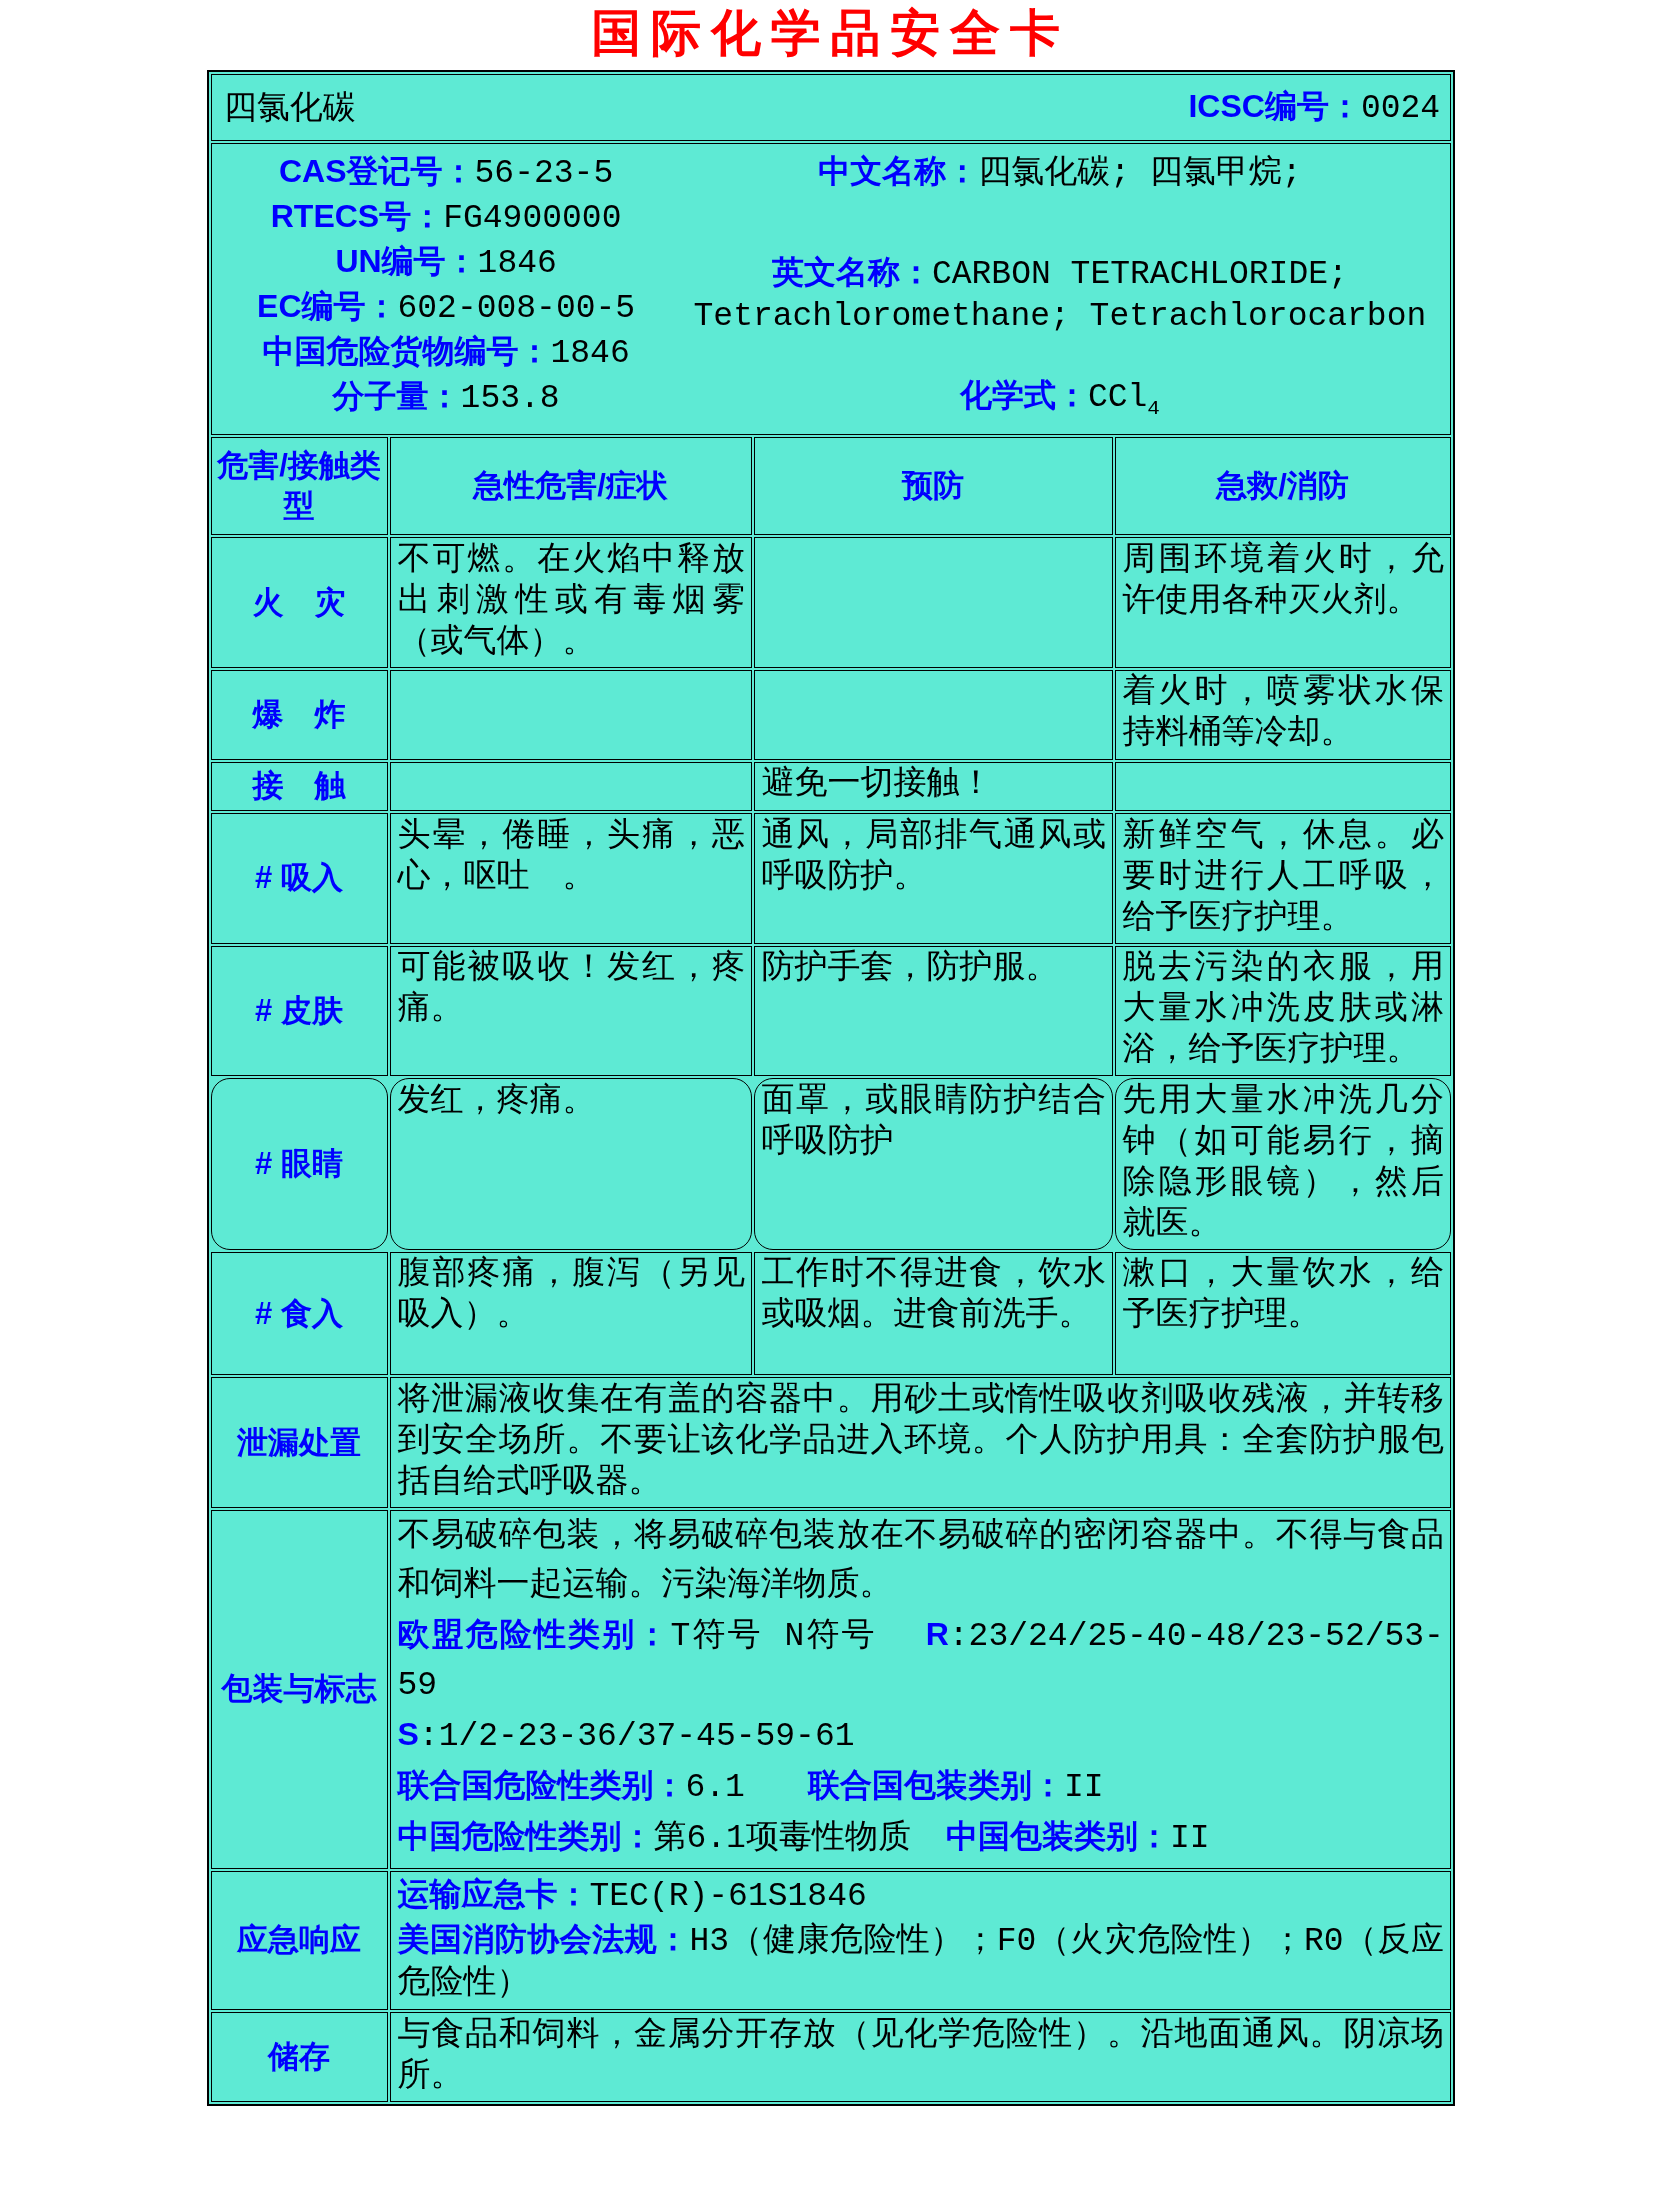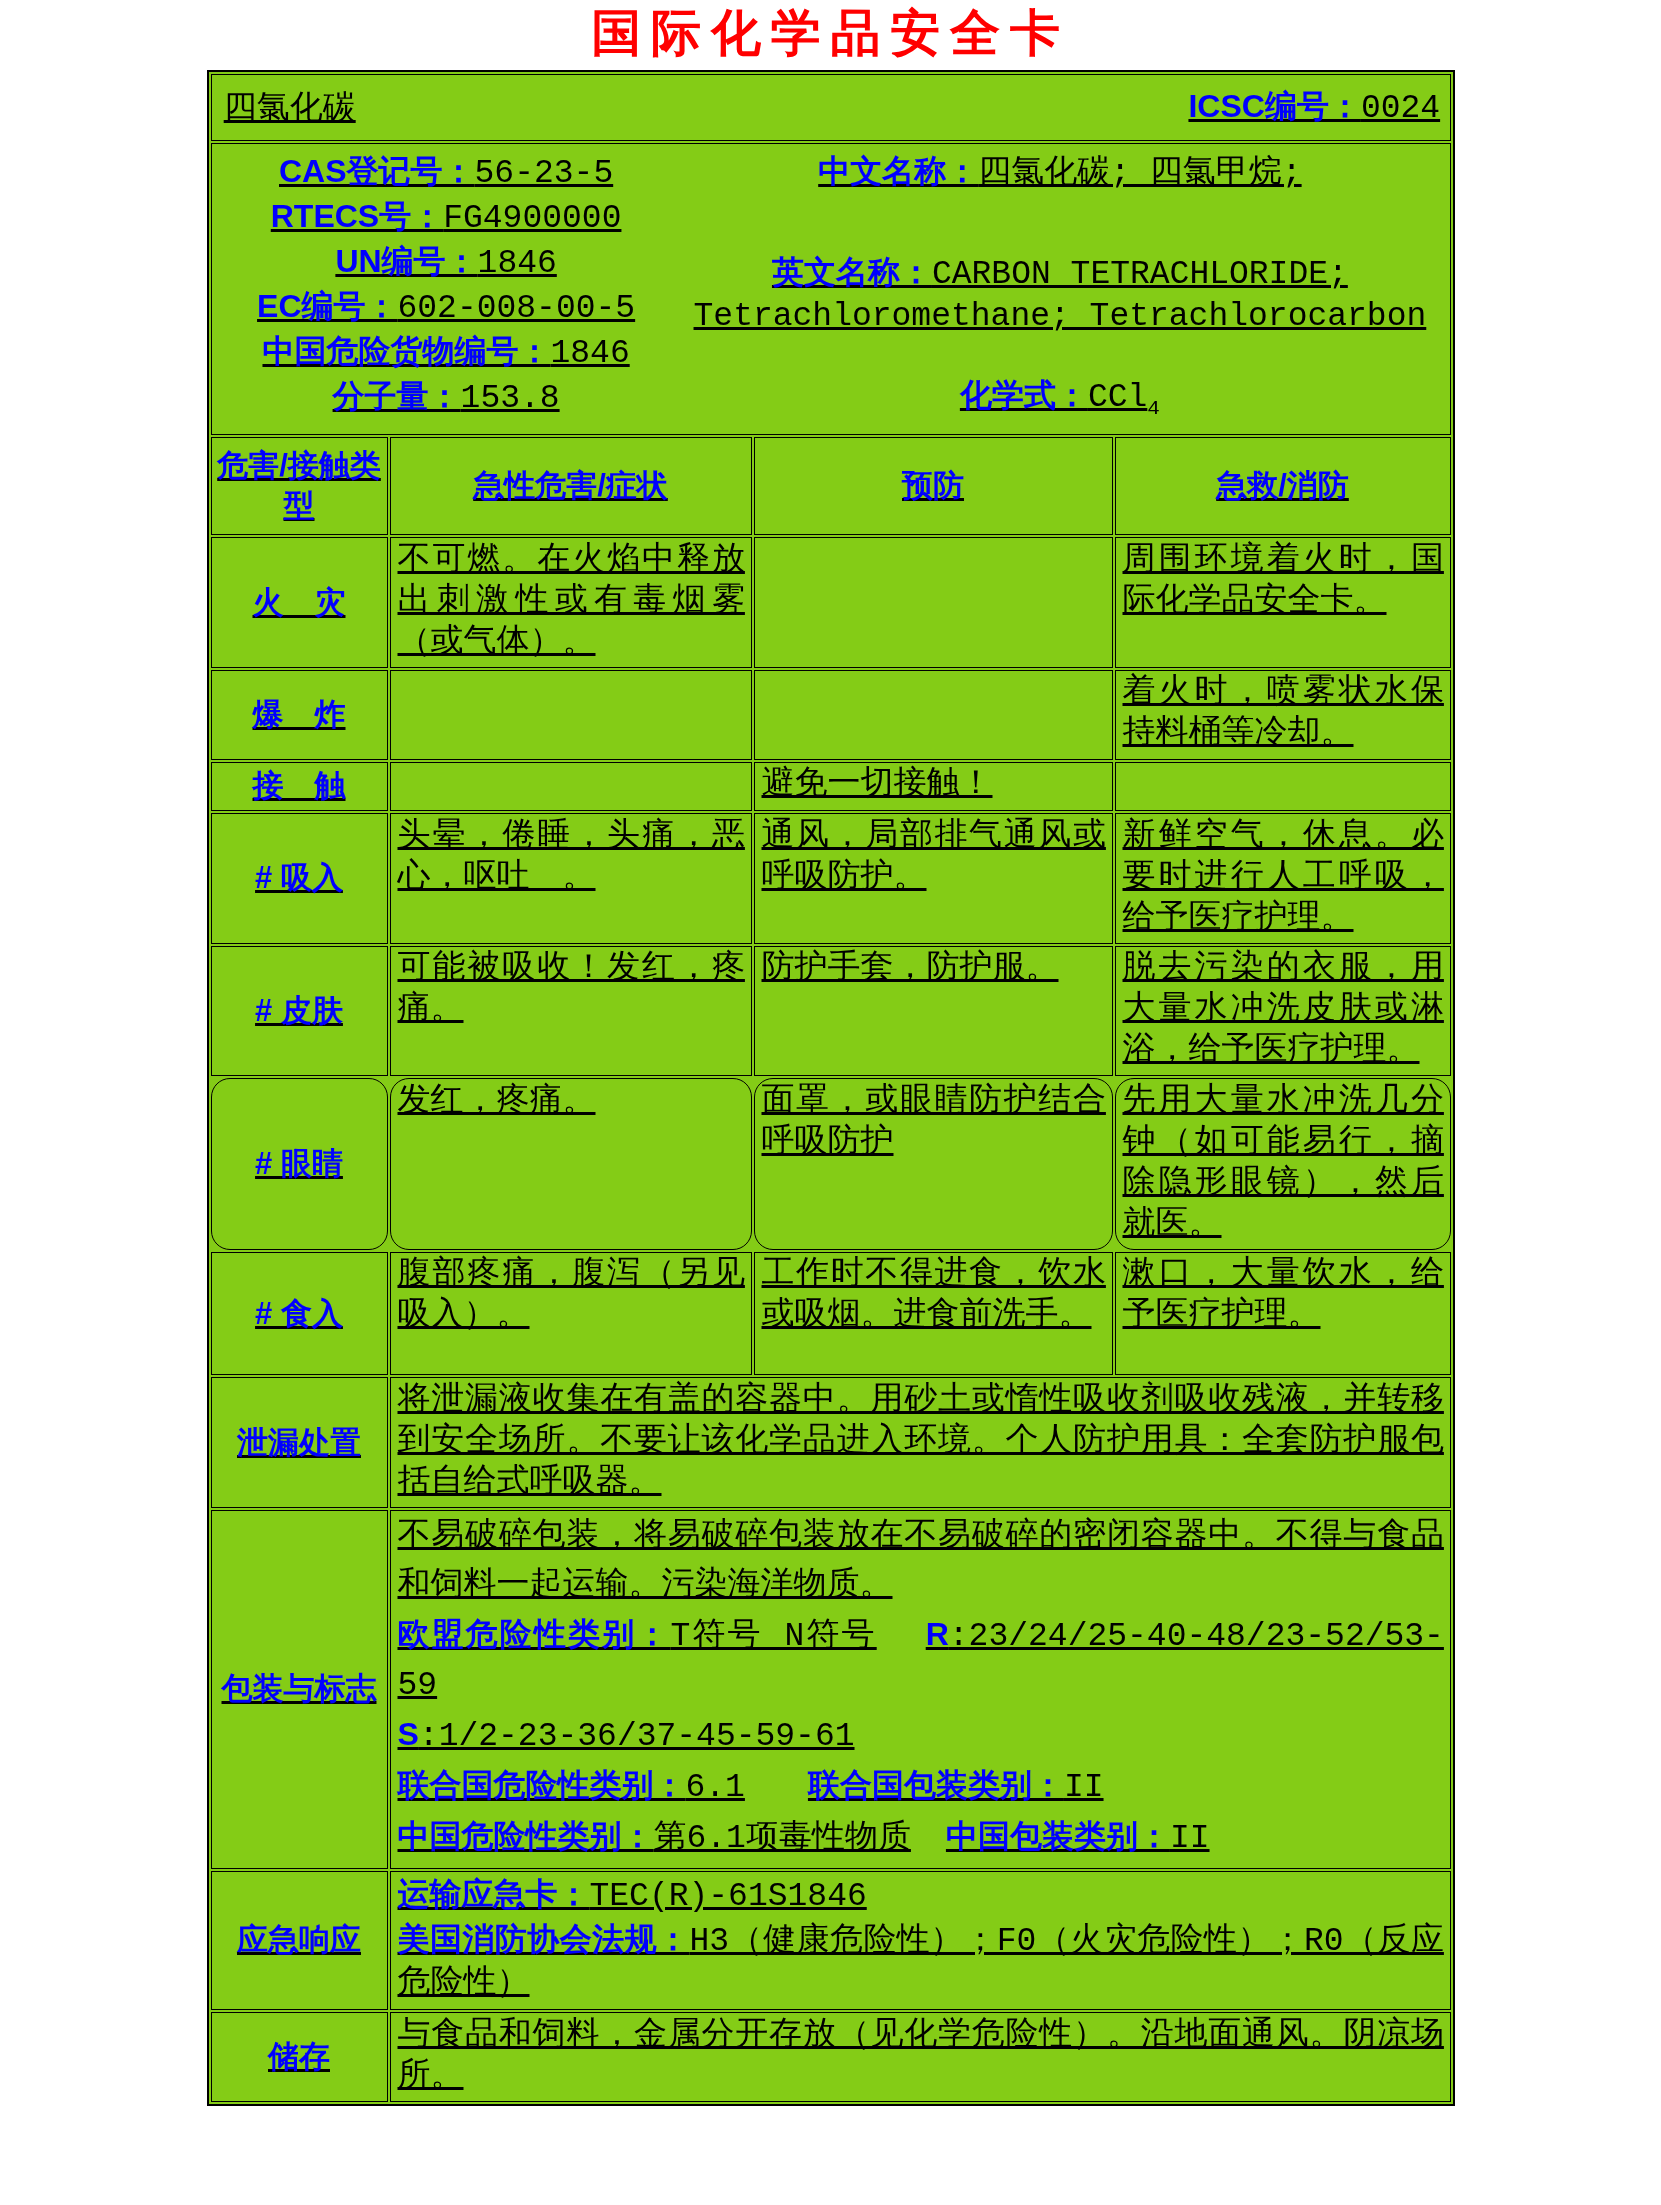--- a/index.html
+++ b/index.html
@@ -20,26 +20,25 @@
     font-family: "DejaVu Serif", "Liberation Serif", serif;
     font-size: 50px;
     font-weight: bold;
     letter-spacing: 9.8px;
     margin: 2.8px 0 7px 0;
     line-height: 60px;
   }
   table.card {
     width: 1248px;
     margin: 0 auto;
-    background: #84cc16;
+    background: #5eead4;
     border: 2.8px solid #000000;
     border-collapse: separate;
     border-spacing: 2.8px;
     table-layout: fixed;
-    text-decoration: underline;
   }
   td {
     border: 1.4px solid #000000;
     vertical-align: top;
     overflow: hidden;
   }
   
   td.lbl {
     color: #0000ff;
     font-family: "Liberation Sans", sans-serif;
@@ -151,21 +150,21 @@
       <td class="lbl">危害/接触类型</td>
       <td class="lbl">急性危害/症状</td>
       <td class="lbl">预防</td>
       <td class="lbl">急救/消防</td>
     </tr>
 
     <tr class="r-fire">
       <td class="lbl">火　灾</td>
       <td class="ct">不可燃。在火焰中释放出刺激性或有毒烟雾（或气体）。</td>
       <td class="ct"></td>
-      <td class="ct">周围环境着火时，国际化学品安全卡。</td>
+      <td class="ct">周围环境着火时，允许使用各种灭火剂。</td>
     </tr>
 
     <tr class="r-expl">
       <td class="lbl">爆　炸</td>
       <td class="ct"></td>
       <td class="ct"></td>
       <td class="ct">着火时，喷雾状水保持料桶等冷却。</td>
     </tr>
 
     <tr class="r-cont">

